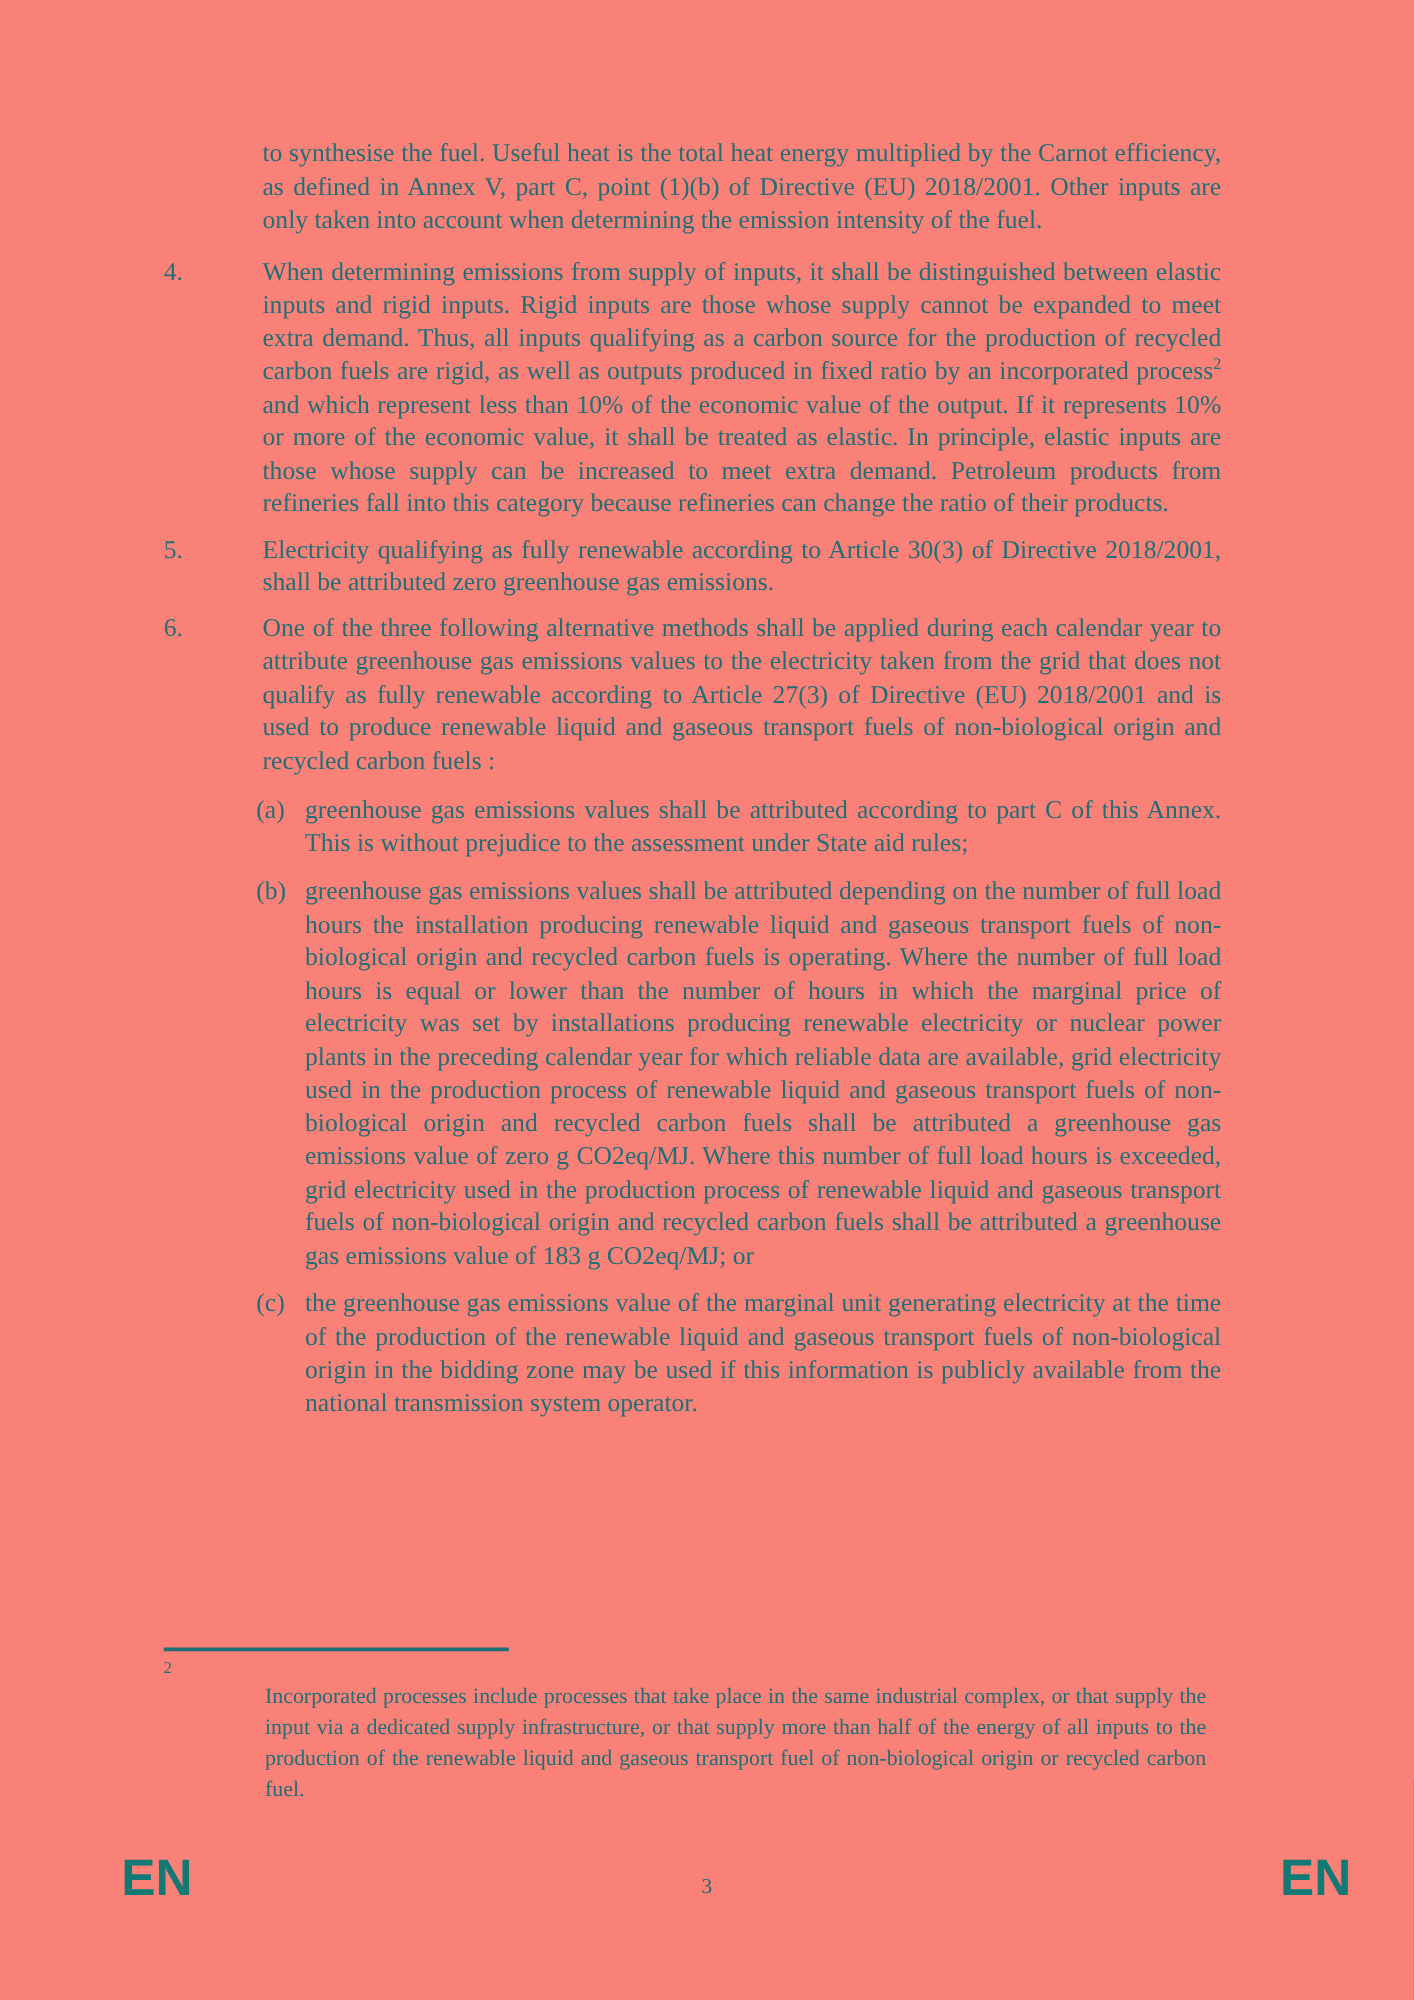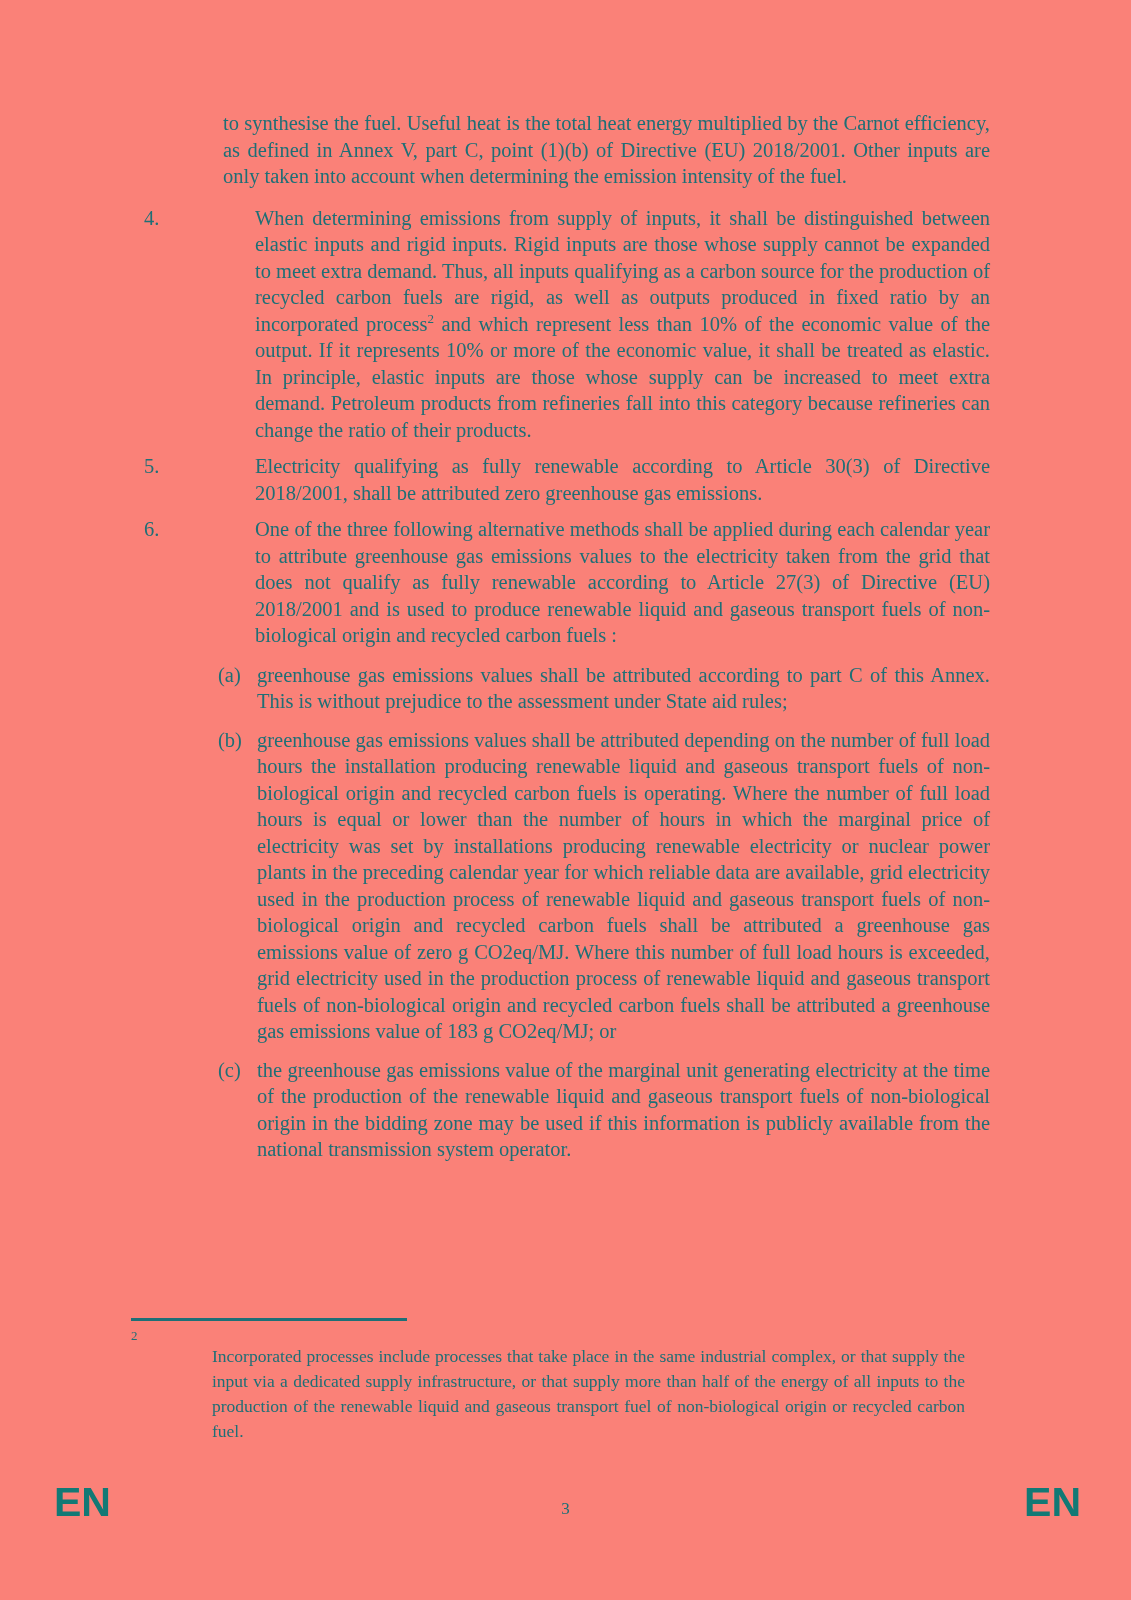--- a/index.html
+++ b/index.html
@@ -15,34 +15,34 @@
     width: 1131px;
     height: 1600px;
     margin: 0 auto;
     background: var(--bg);
     color: var(--text);
     font-family: "Liberation Serif", "DejaVu Serif", serif;
     overflow: hidden;
   }
   .content {
     position: absolute;
-    left: 144px;
+    left: 131px;
     top: 110px;
     width: 846px;
   }
   .para, .itext, .stext {
     margin: 0;
     font-size: 20.5px;
     line-height: 26.5px;
     text-align: justify;
   }
   .para.intro { margin-left: 79px; margin-bottom: 15px; }
   .item { display: flex; margin-bottom: 10px; }
   .item .num { flex: none; width: 79px; font-size: 20.5px; line-height: 26.5px; }
-  .item .itext { flex: 1; margin-left: 32px; }
+  .item .itext { flex: 1; }
   .itext sup, .fn-marker {
     font-size: 13px;
     vertical-align: super;
     line-height: 0;
   }
   .subitems { margin-left: 74px; margin-top: 13px; }
   .subitem { display: flex; margin-bottom: 12px; }
   .subitem .slabel { flex: none; width: 39px; font-size: 20.5px; line-height: 26.5px; }
   .subitem .stext { flex: 1; }
   .para.closing { margin-left: 79px; margin-top: 2px; }
@@ -68,20 +68,21 @@
     text-align: justify;
   }
   .footer-en {
     position: absolute;
     top: 1480px;
     font-family: "Liberation Sans", "DejaVu Sans", sans-serif;
     font-weight: bold;
     font-size: 41px;
     line-height: 44px;
     color: var(--accent);
+    margin-left: 43px;
   }
   .footer-en.left { left: 54px; }
   .footer-en.right { right: 50px; }
   .page-number {
     position: absolute;
     top: 1498px;
     left: 0;
     width: 100%;
     text-align: center;
     font-size: 17px;

